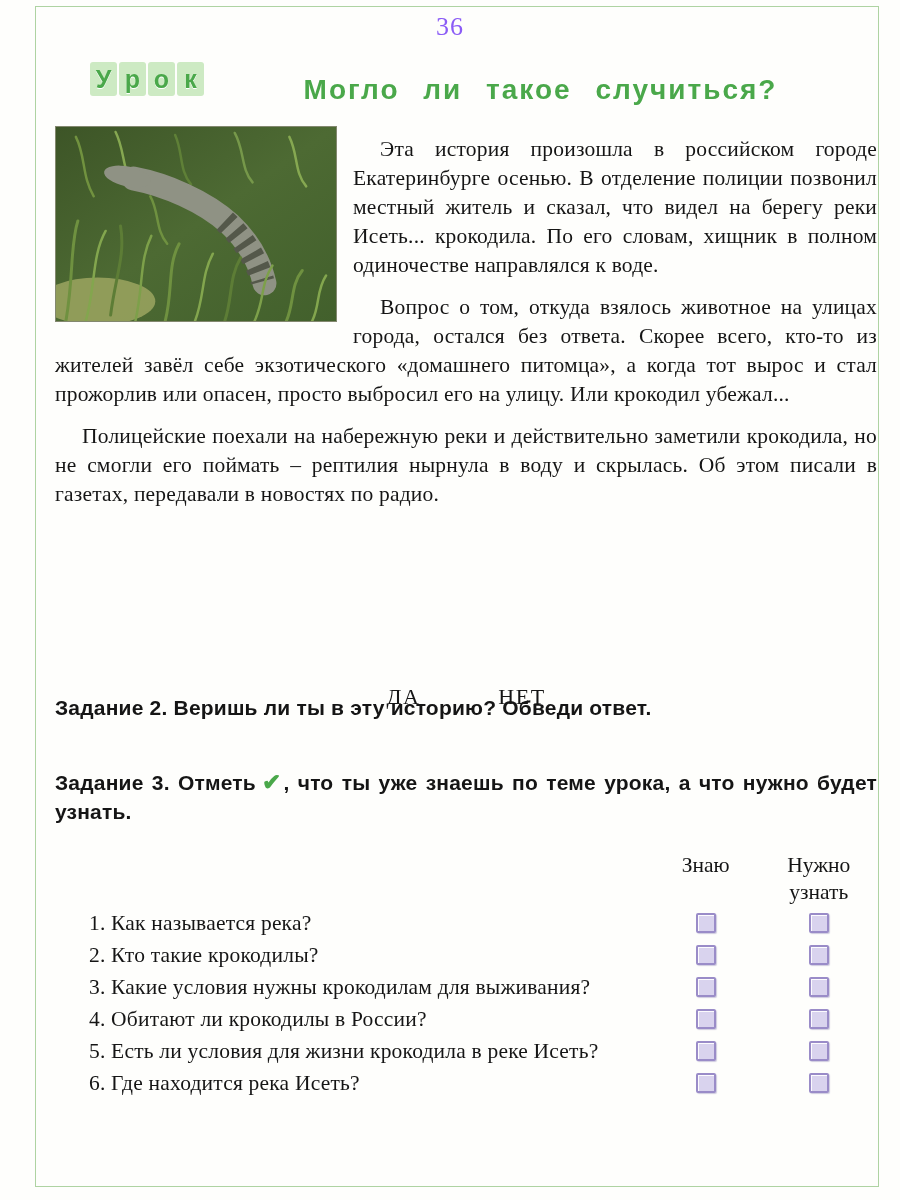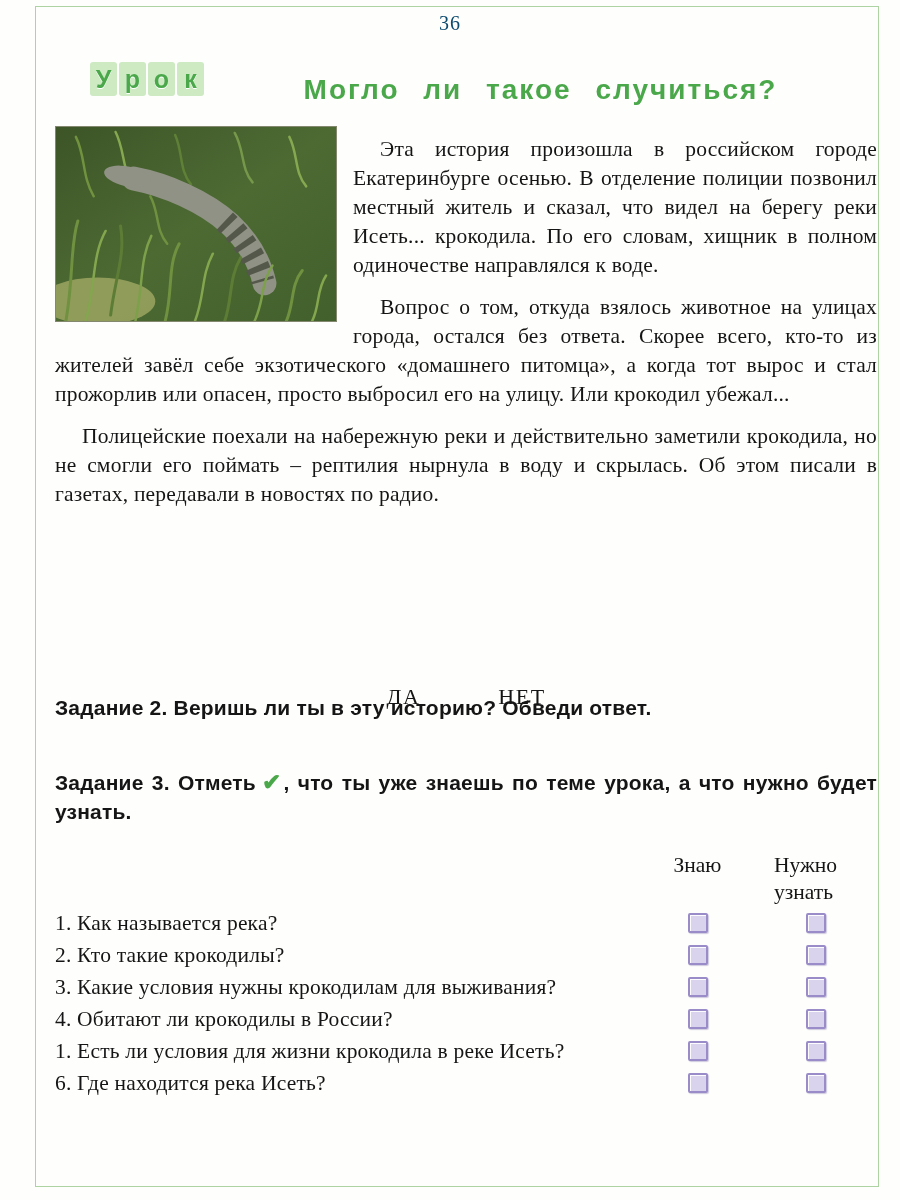--- a/index.html
+++ b/index.html
@@ -11,21 +11,21 @@
   .page {
     position:relative; width:900px; height:1200px;
     background:#fefefc; overflow:hidden;
   }
   .frame {
     position:absolute; left:35px; top:6px; right:21px; bottom:13px;
     border:1.5px solid #aed3a2; pointer-events:none;
   }
   .pagenum {
     position:absolute; top:12px; left:0; width:100%;
-    text-align:center; font-size:20px; color:#0c4a6e; letter-spacing:1px;
+    text-align:center; font-size:26px; color:#8b5cf6; letter-spacing:1px;
   }
   
   .header { position:absolute; top:62px; left:55px; width:822px; display:flex; align-items:flex-start; }
   .badge { display:flex; gap:2px; margin-left:35px; }
   .badge-tile {
     display:inline-flex; align-items:center; justify-content:center;
     width:27px; height:34px; background:#cdeac3; border-radius:3px;
     font-family:"Liberation Sans", sans-serif; font-weight:700; font-size:25px;
     color:var(--accent-green,#4aa84a); text-shadow:0 1px 0 #ffffff;
   }
@@ -62,27 +62,27 @@
   .yn { cursor:pointer; }
   .task3-head { top:768px; }
   .check {
     color:var(--accent-green,#4aa84a); font-size:23px; font-weight:700;
     padding:0 2px 0 6px;
   }
   
   .grid-row { display:flex; align-items:flex-start; }
   .q-text {
     width:585px; padding-left:33px; padding-right:40px; text-indent:-33px;
-    font-size:21.5px; line-height:30px; letter-spacing:.2px;
+    font-size:21.5px; line-height:30px; letter-spacing:.2px;margin-left:34px;
   }
   .q-cell { width:115px; display:flex; justify-content:center; padding-top:5px; }
   .q-cell-learn { width:122px; }
   .checklist-header { top:852px; }
   .checklist-header .q-cell { padding-top:0; }
-  .col-label { font-size:21.5px; line-height:27px; }
+  .col-label { font-size:21.5px; line-height:27px; text-align:center; }
   .col-label-learn { width:84px; }
   .checklist-rows { top:908px; }
   .q-row { margin-bottom:2px; }
   .checkbox {
     display:inline-block; width:20px; height:20px;
     background:var(--checkbox-fill,#d9d3ee);
     border:2px solid var(--checkbox-border,#9a8cc8);
     border-radius:2px;
     box-shadow:inset 1px 1px 0 rgba(255,255,255,.9), 1px 1px 1px rgba(120,110,170,.35);
     cursor:pointer;
@@ -205,21 +205,21 @@
     <div class="grid-row q-row">
       <div class="q-text">4. Обитают ли крокодилы в России?</div>
       <div class="q-cell">
           <span class="checkbox"></span>
         </div>
       <div class="q-cell q-cell-learn">
           <span class="checkbox"></span>
         </div>
     </div>
     <div class="grid-row q-row">
-      <div class="q-text">1. Есть ли условия для жизни крокодила в реке Исеть?</div>
+      <div class="q-text">5. Есть ли условия для жизни крокодила в реке Исеть?</div>
       <div class="q-cell">
           <span class="checkbox"></span>
         </div>
       <div class="q-cell q-cell-learn">
           <span class="checkbox"></span>
         </div>
     </div>
     <div class="grid-row q-row">
       <div class="q-text">6. Где находится река Исеть?</div>
       <div class="q-cell">

